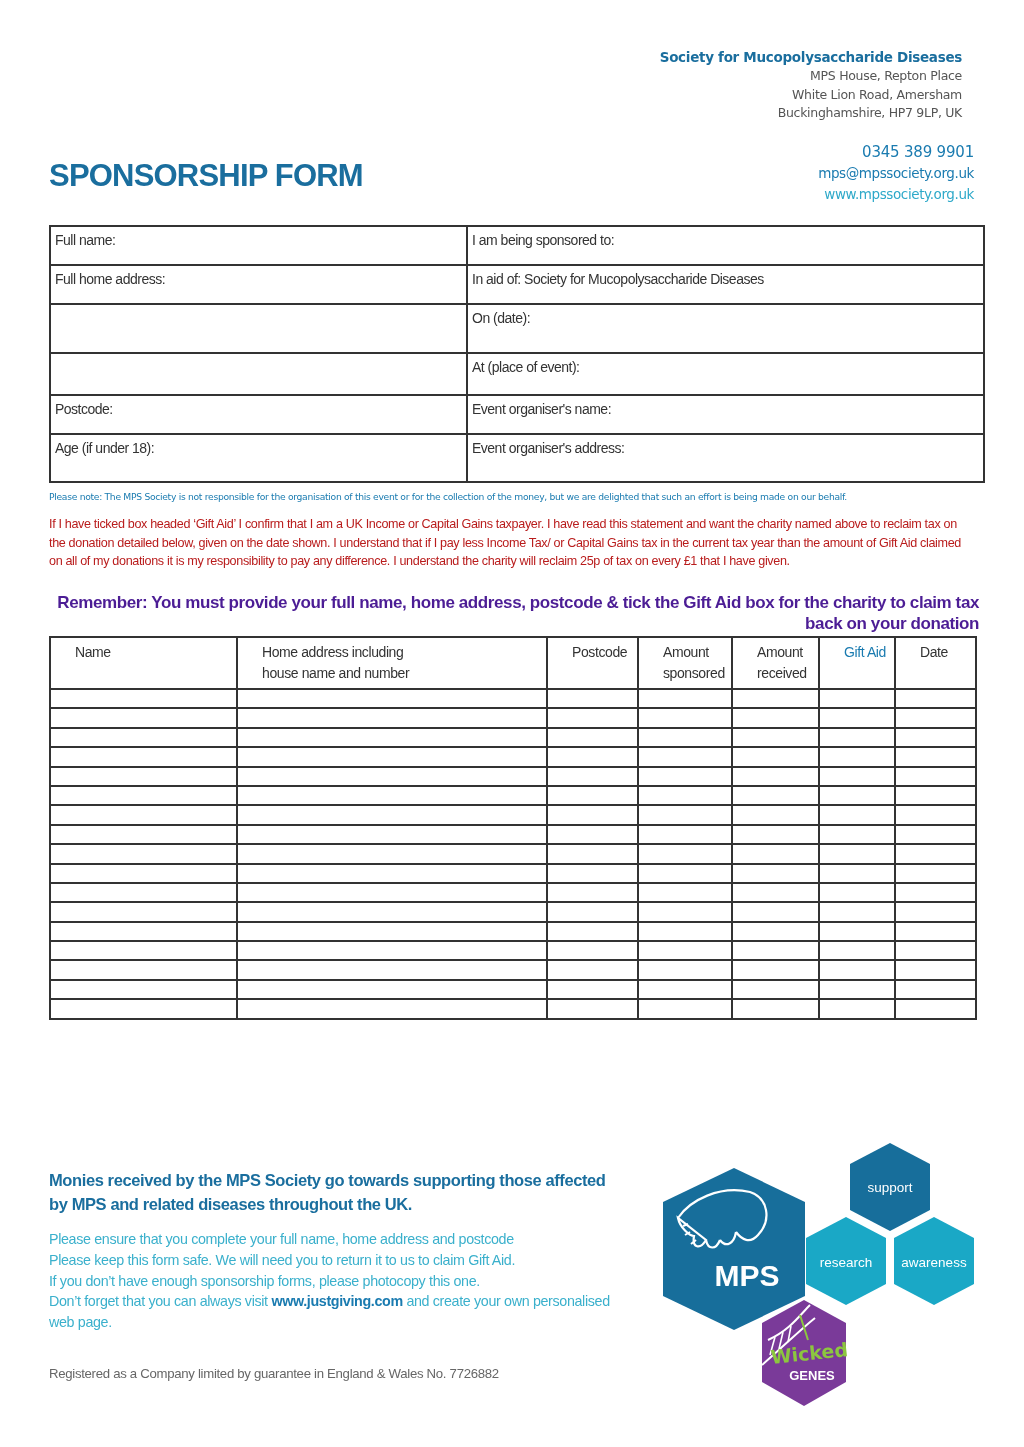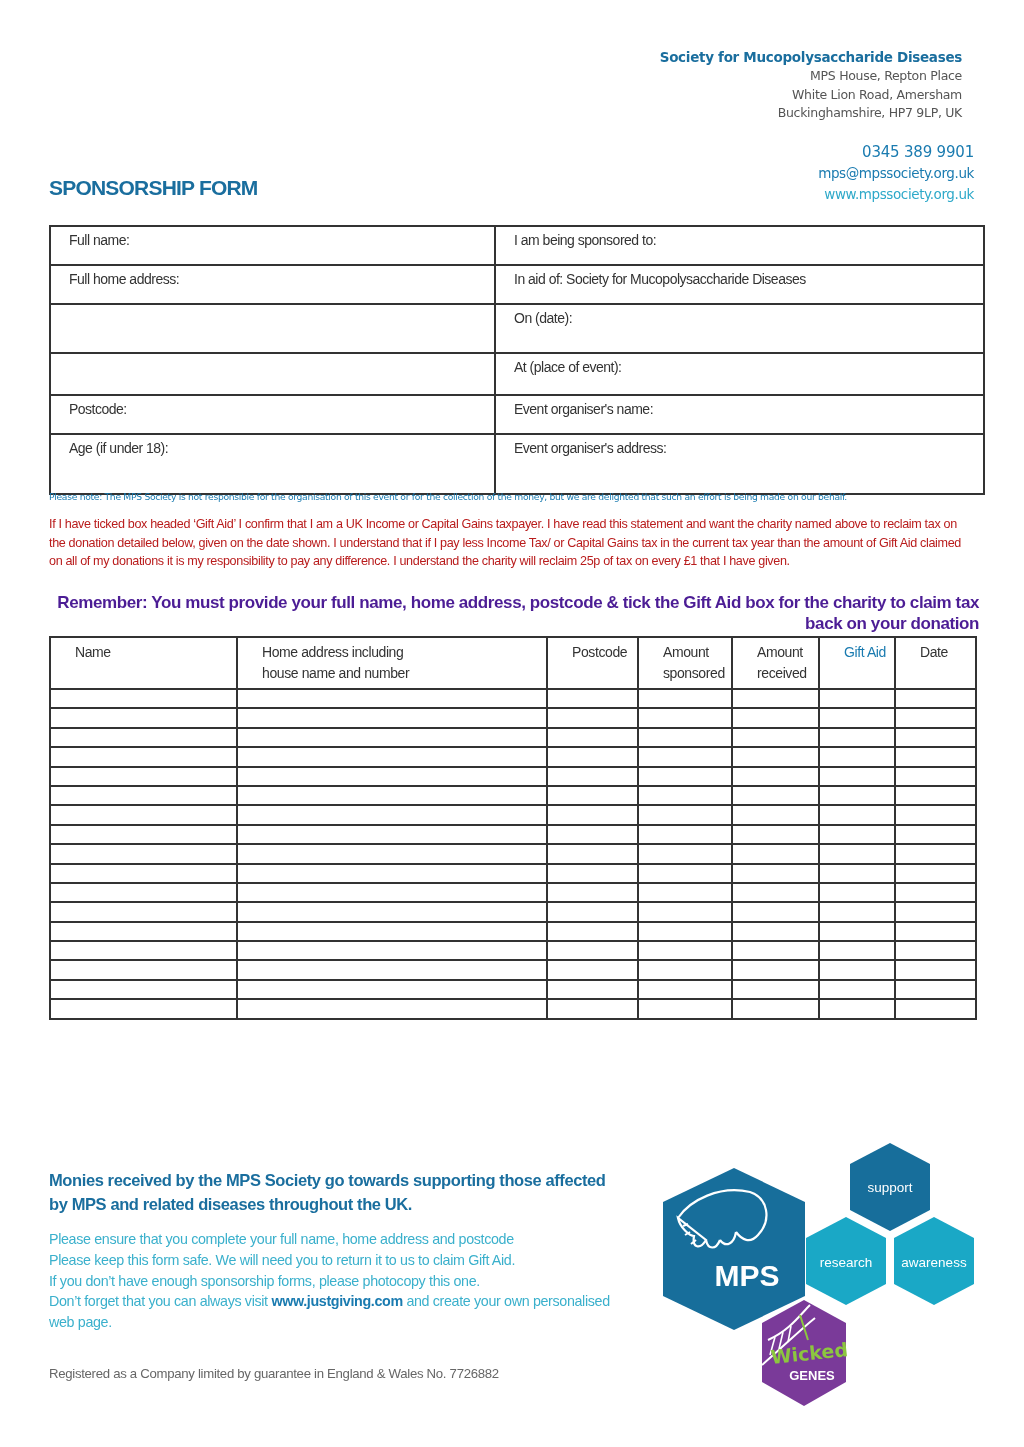--- a/index.html
+++ b/index.html
@@ -5,24 +5,24 @@
   html, body { margin:0; padding:0; background:#fff; }
   body { width:1024px; height:1447px; position:relative; font-family:"DejaVu Sans", sans-serif; color:#333; overflow:hidden; }
   .abs { position:absolute; }
   .org { right:62px; top:48px; text-align:right; }
   .org .name { color:#1a6e9e; font-size:13.5px; font-weight:bold; letter-spacing:-0.3px; line-height:19px; }
   .org .addr { color:#555; font-size:12.5px; line-height:18.5px; letter-spacing:-0.3px; }
   .contact { right:50px; top:142px; text-align:right; }
   .contact .phone { color:#1a7bb0; font-size:15px; line-height:21px; letter-spacing:-0.2px; }
   .contact .email { color:#1a7bb0; font-size:13.5px; line-height:21px; letter-spacing:-0.4px; }
   .contact .web { color:#2ea9c9; font-size:13.5px; line-height:21px; letter-spacing:-0.4px; }
-  .title { left:49px; top:176px; color:#1a6e9e; font-size:21px; font-weight:bold; letter-spacing:-0.8px; font-family:"Liberation Sans", sans-serif; }
+  .title { left:49px; top:158px; color:#1a6e9e; font-size:31px; font-weight:bold; letter-spacing:-0.8px; font-family:"Liberation Sans", sans-serif; }
 
   table.details { position:absolute; left:49px; top:225px; width:936px; border-collapse:collapse; }
-  table.details td { border:2px solid #333; padding:5px 18px; vertical-align:top; font-size:14px; color:#333; letter-spacing:-0.5px; font-family:"Liberation Sans", sans-serif; }
+  table.details td { border:2px solid #333; padding:5px 4px; vertical-align:top; font-size:14px; color:#333; letter-spacing:-0.5px; font-family:"Liberation Sans", sans-serif; }
   table.details td.l { width:407px; }
 
   .note { left:49px; top:491px; font-size:9.2px; color:#1a7bb0; letter-spacing:-0.3px; white-space:nowrap; }
   .giftaid { left:49px; top:515px; width:920px; font-size:12.6px; line-height:18.6px; color:#b91c1c; letter-spacing:-0.35px; font-family:Liberation Sans, sans-serif; }
   .remember { left:49px; top:592px; width:930px; font-size:17px; line-height:21px; color:#4c1d95; font-weight:bold; letter-spacing:-0.4px; font-family:"Liberation Sans", sans-serif;text-align:right; }
 
   table.sponsors { position:absolute; left:49px; top:636px; width:926px; border-collapse:collapse; table-layout:fixed; }
   table.sponsors th, table.sponsors td { border:2px solid #333; padding:4px 6px; text-align:left; font-weight:normal; vertical-align:top; font-size:14px; letter-spacing:-0.4px; color:#333; font-family:"Liberation Sans", sans-serif; line-height:21px; }
   table.sponsors th { height:39px;padding-left:24px; }
   table.sponsors th.gift { color:#1a7bb0; }
@@ -68,21 +68,21 @@
     <td>On (date):</td>
   </tr>
   <tr style="height:42px">
     <td class="l"></td>
     <td>At (place of event):</td>
   </tr>
   <tr style="height:39px">
     <td class="l">Postcode:</td>
     <td>Event organiser's name:</td>
   </tr>
-  <tr style="height:60px">
+  <tr style="height:48px">
     <td class="l">Age (if under 18):</td>
     <td>Event organiser's address:</td>
   </tr>
 </tbody>
   </table>
 
 <div class="abs note">Please note: The MPS Society is not responsible for the organisation of this event or for the collection of the money, but we are delighted that such an effort is being made on our behalf.</div>
 <div class="abs giftaid">If I have ticked box headed ‘Gift Aid’ I confirm that I am a UK Income or Capital Gains taxpayer. I have read this statement and want the charity named above to reclaim tax on the donation detailed below, given on the date shown. I understand that if I pay less Income Tax/ or Capital Gains tax in the current tax year than the amount of Gift Aid claimed on all of my donations it is my responsibility to pay any difference. I understand the charity will reclaim 25p of tax on every £1 that I have given.</div>
 <div class="abs remember">Remember: You must provide your full name, home address, postcode &amp; tick the Gift Aid box for the charity to claim tax back on your donation</div>
 

